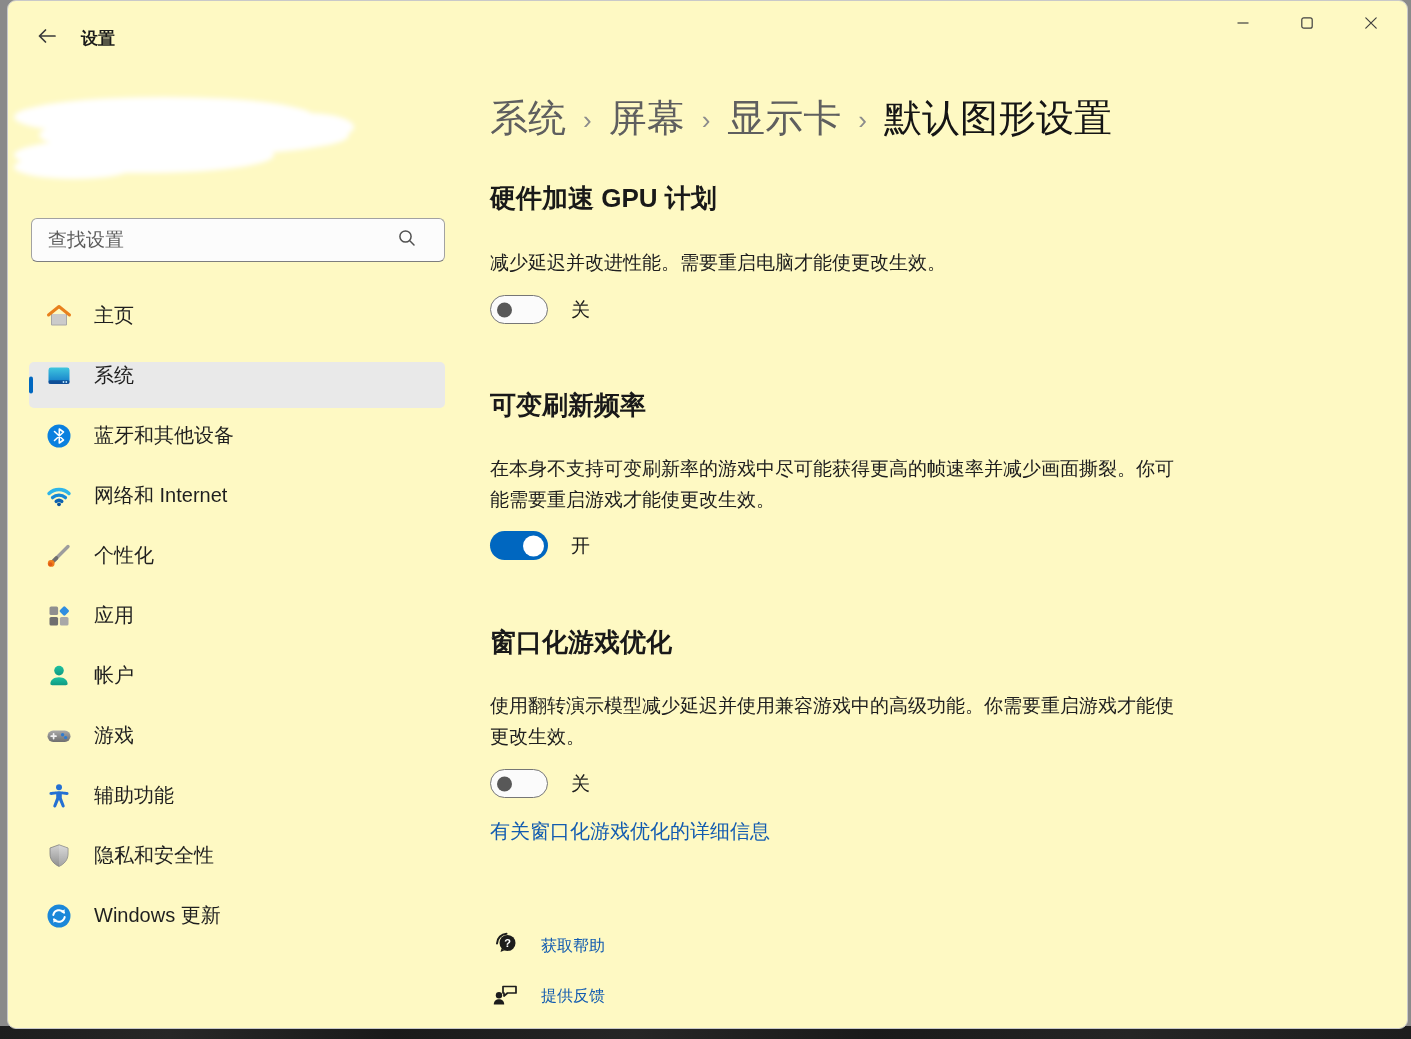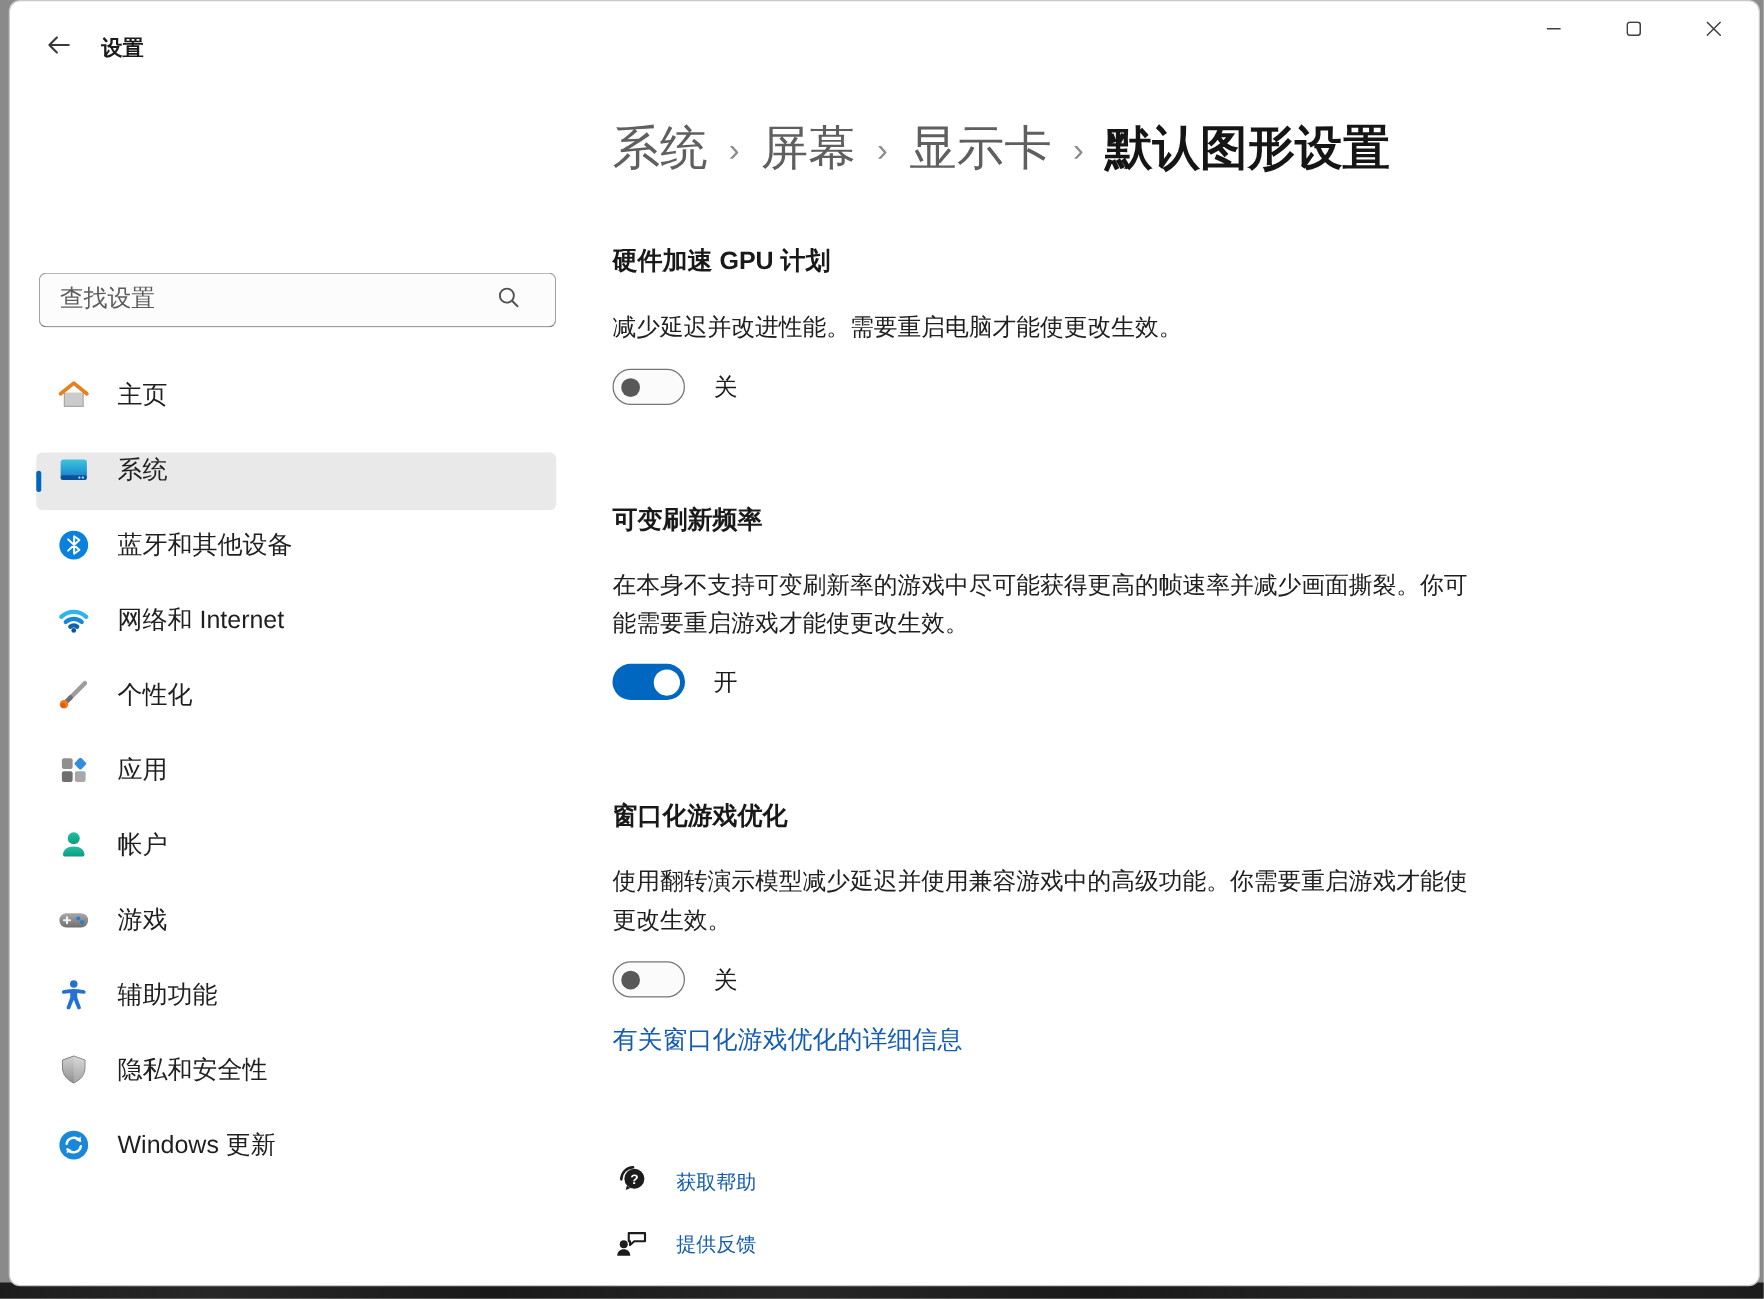--- a/index.html
+++ b/index.html
@@ -9,21 +9,21 @@
     background:#8a8a8a;
     font-family:"Liberation Sans","DejaVu Sans",sans-serif;
     color:#1b1b1b;
   }
   .taskbar {
     position:absolute; left:0; bottom:0; width:1411px; height:13px;
     background:linear-gradient(90deg,#1d1d1d 0%,#272727 12%,#1a1a1a 28%,#262626 45%,#1a1a1a 62%,#252525 80%,#1d1d1d 100%);
   }
   .window {
     position:absolute; left:7px; top:0; width:1401px; height:1029px;
-    background:#ffffff; border:1px solid #c9c9c9; border-radius:9px;
+    background:#fef9c3; border:1px solid #c9c9c9; border-radius:9px;
   }
   
   .back-btn { position:absolute; left:20px; top:22px; width:38px; height:30px;
     display:flex; align-items:center; justify-content:center; border-radius:5px; cursor:pointer; }
   .app-title { position:absolute; left:73px; top:26px; font-size:17px; font-weight:600; color:#1b1b1b; }
   .win-controls { position:absolute; top:0; right:4px; display:flex; height:44px; }
   .win-btn { width:64px; height:44px; display:flex; align-items:center; justify-content:center; cursor:pointer; }
   
   .smudge { position:absolute; left:-4px; top:88px; pointer-events:none; }
   
@@ -45,22 +45,22 @@
   .nav-item .icon-wrap { width:28px; height:28px; margin-left:16px; flex:0 0 28px; display:flex; }
   .nav-item .nav-label { margin-left:21px; font-size:20px; color:#1f1f1f; white-space:nowrap; }
   .nav-item.selected { background:#e9e9e9; }
   .nav-item.selected::before {
     content:''; position:absolute; left:0px; top:50%; transform:translateY(-50%);
     width:4px; height:17px; border-radius:2px; background:#0067c0;
   }
   .breadcrumb { position:absolute; left:482px; top:92px; display:flex; align-items:center; gap:17px; white-space:nowrap; }
   .crumb { font-size:38px; color:#5f5f5f; cursor:pointer; }
   .crumb-sep { font-size:26px; color:#8c8c8c; padding-top:3px; }
-  .crumb-current { font-size:38px; color:#151515; font-weight:700; }
-  .sec-title { position:absolute; left:482px; font-size:20px; font-weight:600; color:#191919; white-space:nowrap;margin-top:14px; }
+  .crumb-current { font-size:38px; color:#151515; font-weight:400; }
+  .sec-title { position:absolute; left:482px; font-size:26px; font-weight:600; color:#191919; white-space:nowrap; }
   .sec-desc { position:absolute; left:482px; width:694px; font-size:19px; line-height:31px; color:#202020; }
   .toggle-row { position:absolute; left:482px; display:flex; align-items:center; gap:23px; }
   .toggle { width:58px; height:29px; border-radius:15px; position:relative; cursor:pointer; }
   .toggle.off { background:#fbfbfb; border:1.4px solid #767676; }
   .toggle.off .knob { position:absolute; left:6px; top:50%; transform:translateY(-50%);
     width:15px; height:15px; border-radius:50%; background:#585858; }
   .toggle.on { background:#0067c0; }
   .toggle.on .knob { position:absolute; right:4px; top:50%; transform:translateY(-50%);
     width:21px; height:21px; border-radius:50%; background:#ffffff; }
   .toggle-label { font-size:19px; color:#1b1b1b; }

